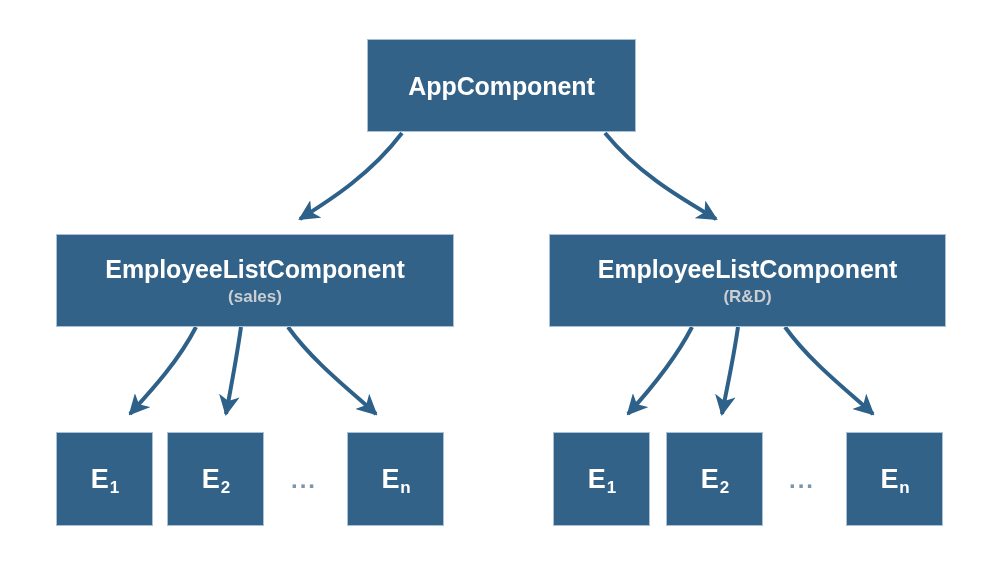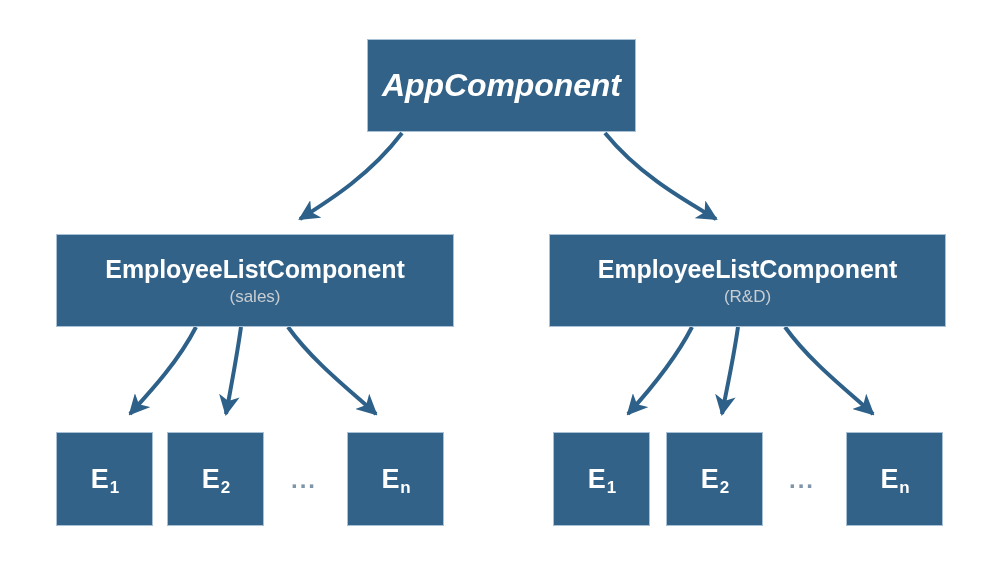--- a/index.html
+++ b/index.html
@@ -40,26 +40,26 @@
     color: #ffffff;
   }
   .node-title {
     font-weight: bold;
     color: #ffffff;
     line-height: 1.12;
     letter-spacing: -0.1px;
     white-space: nowrap;
   }
   .node-sub {
-    font-weight: normal;
+    font-weight: bold;
     color: #c9ced3;
     line-height: 1.15;
     white-space: nowrap;
   }
-  .node-root .node-title { font-size: 32px; font-style: italic; }
+  .node-root .node-title { font-size: 25px; }
   .node-mid  .node-title { font-size: 25px; text-align: right; }
   .node-mid  .node-sub   { font-size: 17px; margin-top: 4px; }
   .node-leaf .node-title {
     font-size: 27px;
     display: inline-flex;
     align-items: baseline;
   }
   .node-leaf .sub-idx {
     font-size: 17px;
     font-weight: bold;

